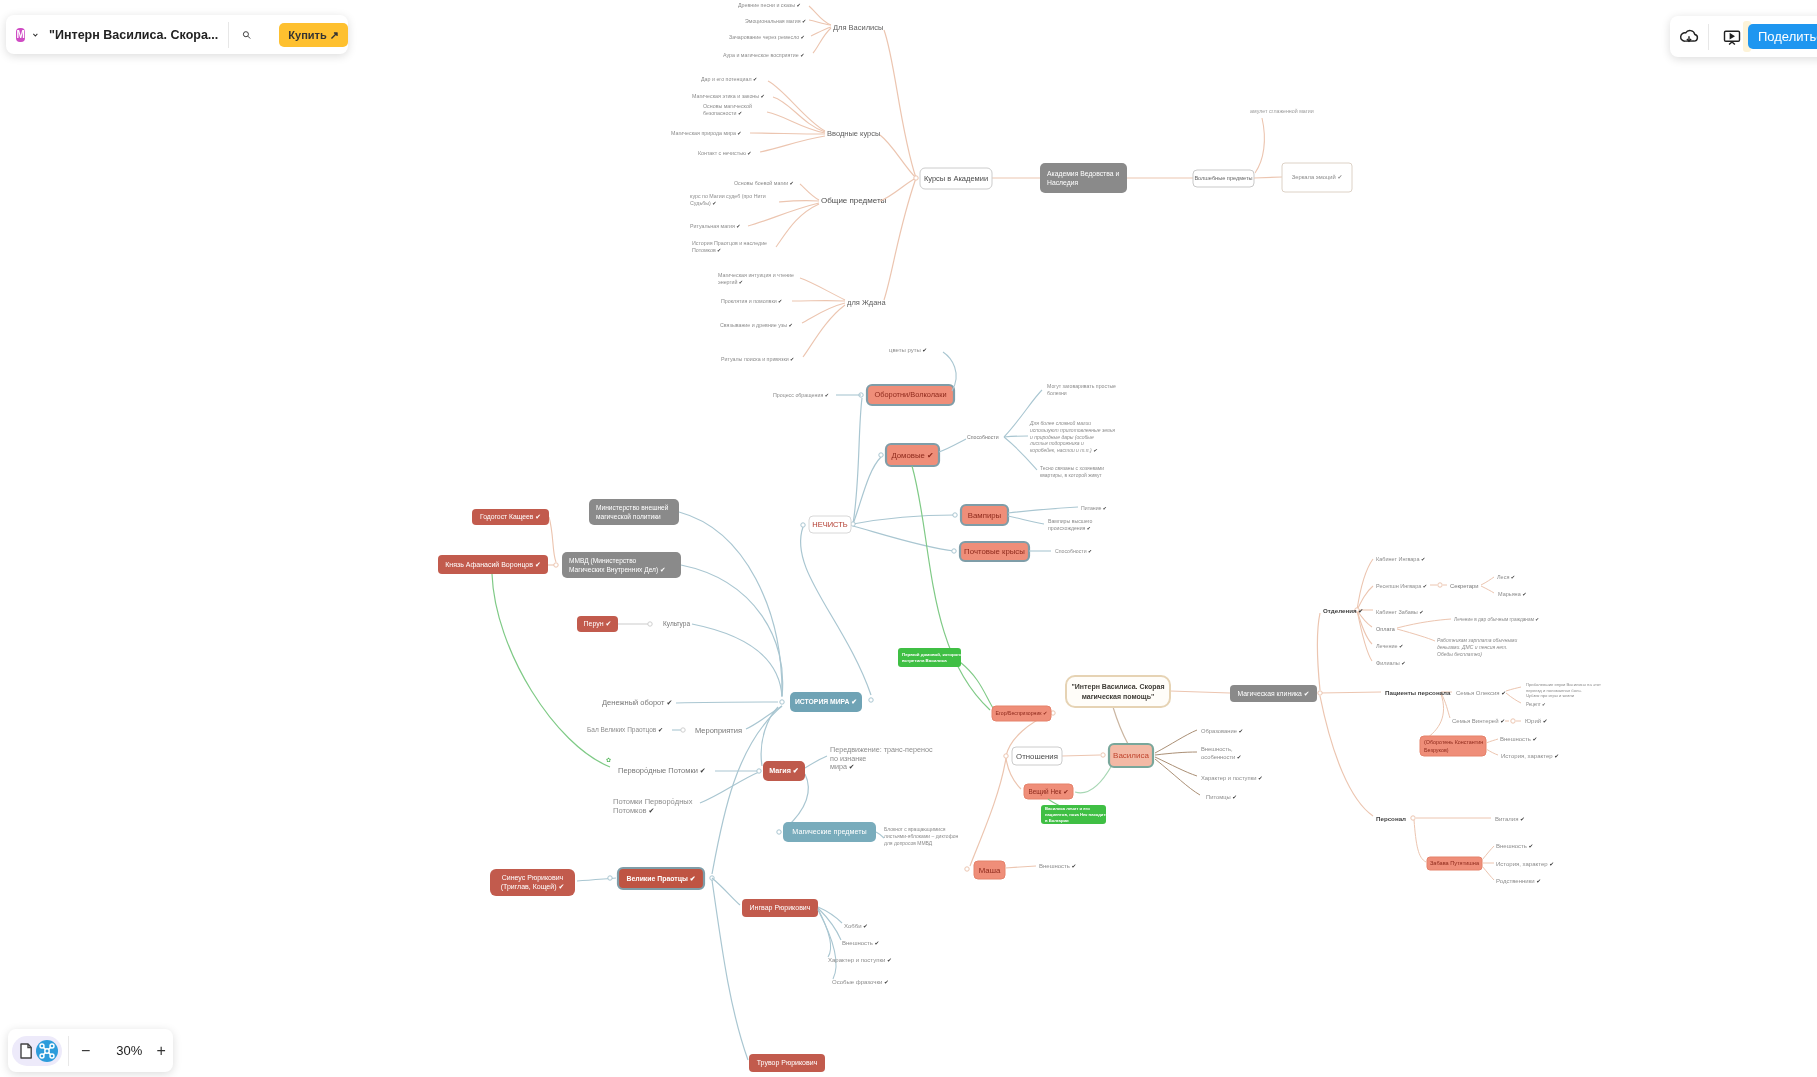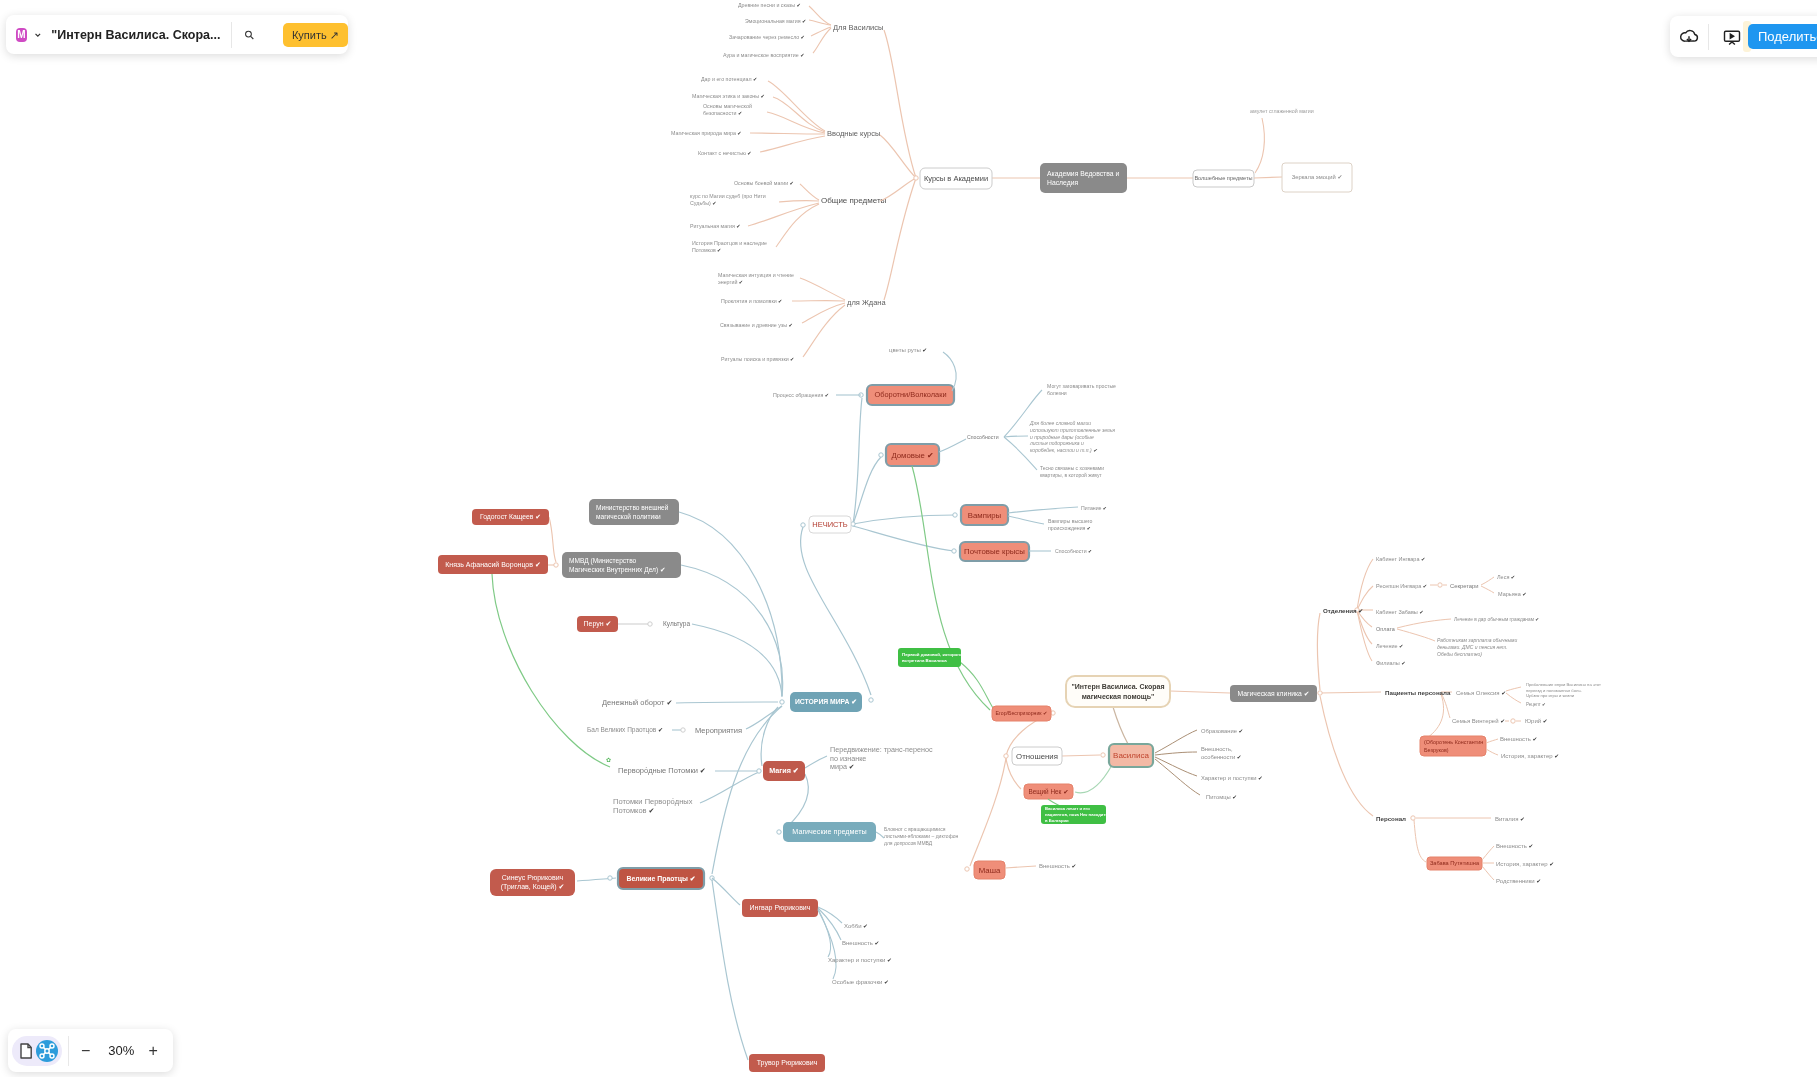--- a/index.html
+++ b/index.html
@@ -1,20 +1,20 @@
 <!DOCTYPE html>
 <html><head><meta charset="utf-8"><style>
 *{margin:0;padding:0;box-sizing:border-box}
 html,body{width:1817px;height:1077px;overflow:hidden;background:#fff;font-family:"Liberation Sans",sans-serif}
 .card{position:absolute;background:#fff;border-radius:8px;box-shadow:0 2px 10px rgba(0,0,0,.14)}
 .tl{left:6px;top:15px;width:342px;height:39px;display:flex;align-items:center}
 .logo{width:14px;height:14px;border-radius:4px;background:#cf4bc4;margin-left:10px;color:#fff;font-weight:bold;font-size:10px;display:flex;align-items:center;justify-content:center}
 .title{margin-left:10px;font-weight:bold;font-size:12.5px;color:#222;white-space:nowrap}
 .tdiv{width:1px;height:26px;background:#e7e7e7;margin-left:10px}
-.buy{margin-left:28px;background:#fec02f;border-radius:5px;height:24px;line-height:24px;padding:0 9px;font-size:11px;font-weight:normal;color:#333;white-space:nowrap}
+.buy{margin-left:28px;background:#fec02f;border-radius:5px;height:24px;line-height:24px;padding:0 9px;font-size:11px;font-weight:bold;color:#333;white-space:nowrap}
 .tr{left:1670px;top:16px;width:200px;height:41px;display:flex;align-items:center;border-radius:8px}
 .tr .ic{width:20px;height:20px;margin-left:9px}
 .trdiv{width:1px;height:26px;background:#e7e7e7;margin-left:9px;margin-right:4px}
 .share{position:absolute;left:78px;top:8px;width:130px;height:25px;background:#1e96f0;border-radius:5px;color:#fff;font-size:13px;line-height:25px;padding-left:10px}
 .bl{left:8px;top:1029px;width:165px;height:43px;display:flex;align-items:center}
 .pill{margin-left:4px;width:50px;height:30px;border-radius:15px;background:#edeafa;display:flex;align-items:center}
 .blue{width:22px;height:22px;border-radius:50%;background:#2d9cdb;margin-left:3px;position:relative}
 .bdiv{width:1px;height:30px;background:#e8e8e8;margin-left:6px}
 .zoom{display:flex;align-items:center;font-size:13px;color:#222}
 </style></head><body>
@@ -366,15 +366,15 @@
             <circle cx="6" cy="16" r="2"></circle>
             <circle cx="16" cy="16" r="2"></circle>
             <circle cx="11" cy="11" r="2.2"></circle>
           </g>
         </svg>
     </div>
   </div>
   <div class="bdiv"></div>
   <div class="zoom">
     <span style="margin-left:12px;font-size:16px;color:#333">−</span>
-    <span style="margin-left:18px">30%</span>
+    <span style="margin-left:26px">30%</span>
     <span style="margin-left:14px;font-size:16px;color:#333">+</span>
   </div>
 </div>
 </body></html>

